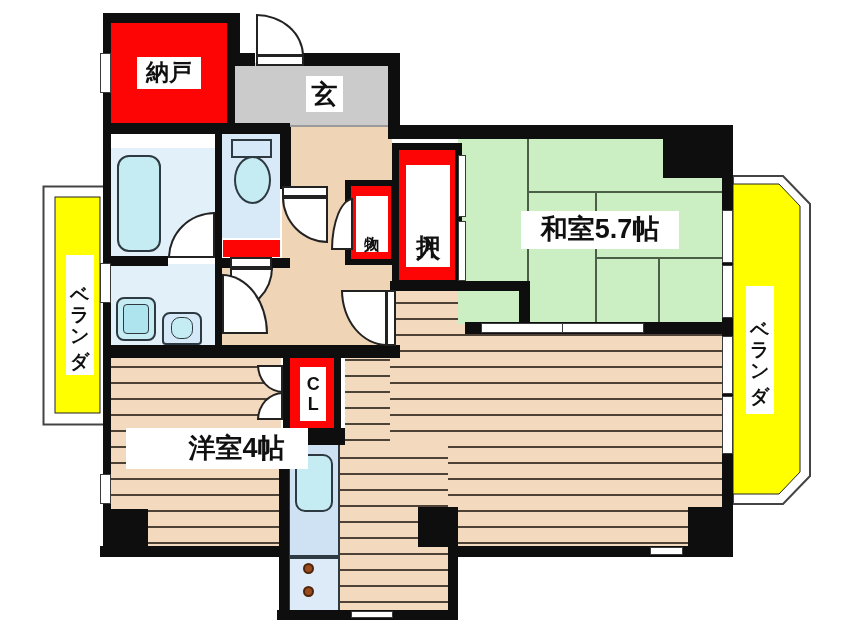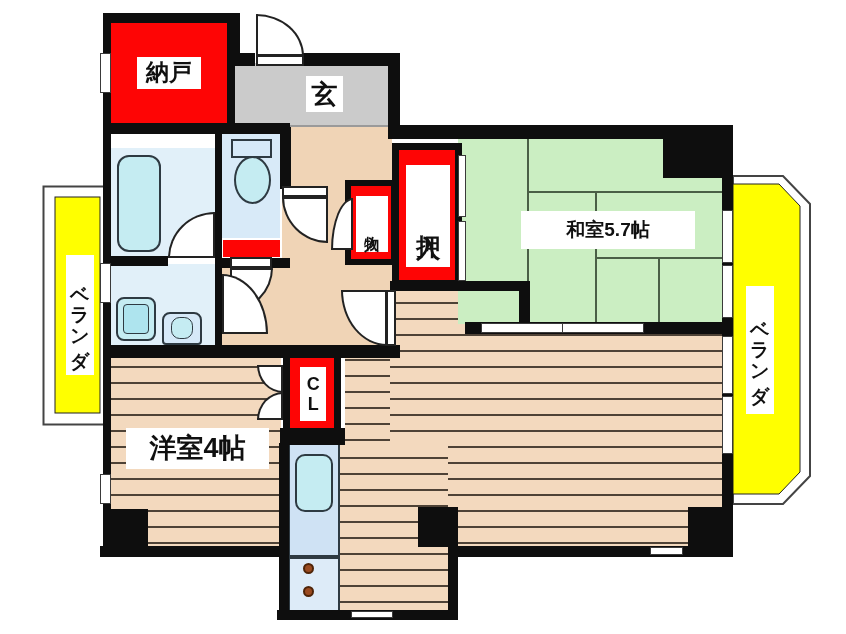--- a/index.html
+++ b/index.html
@@ -137,19 +137,19 @@
   <div class="leaf" style="left:386px;top:290px;width:10px;height:56px;"></div>
   <div class="door" style="left:341px;top:290px;width:46px;height:56px;border-radius:0 0 0 100%;"></div>
 
   <div class="door" style="left:257px;top:365px;width:26px;height:28px;border-radius:0 0 0 100%;"></div>
   <div class="door" style="left:257px;top:392px;width:26px;height:28px;border-radius:100% 0 0 0;"></div>
 
   <div class="lbl" style="left:137px;top:57px;width:64px;height:32px;font-size:23px;text-align:center;">納戸</div>
   <div class="lbl" style="left:306px;top:76px;width:37px;height:36px;font-size:26px;">玄</div>
   <div class="lbl vert" style="left:356px;top:196px;width:32px;height:56px;font-size:15px;">物入</div>
   <div class="lbl vert" style="left:406px;top:165px;width:44px;height:102px;font-size:24px;">押入</div>
-  <div class="lbl" style="left:521px;top:211px;width:174px;height:38px;font-size:19px;">和室5.7帖</div>
-  <div class="lbl" style="left:126px;top:428px;width:143px;height:41px;font-size:27px;">洋室4帖</div>
+  <div class="lbl" style="left:521px;top:211px;width:158px;height:38px;font-size:27px;">和室5.7帖</div>
+  <div class="lbl" style="left:126px;top:428px;width:143px;height:41px;font-size:27px;padding-left:39px;">洋室4帖</div>
   <div class="lbl vert" style="left:300px;top:367px;width:26px;height:54px;font-size:18px;">CL</div>
   <div class="lbl vert" style="left:66px;top:255px;width:28px;height:120px;font-size:19px;">ベランダ</div>
   <div class="lbl vert" style="left:746px;top:286px;width:28px;height:128px;font-size:19px;">ベランダ</div>
 
 </div>
 
 </body></html>

